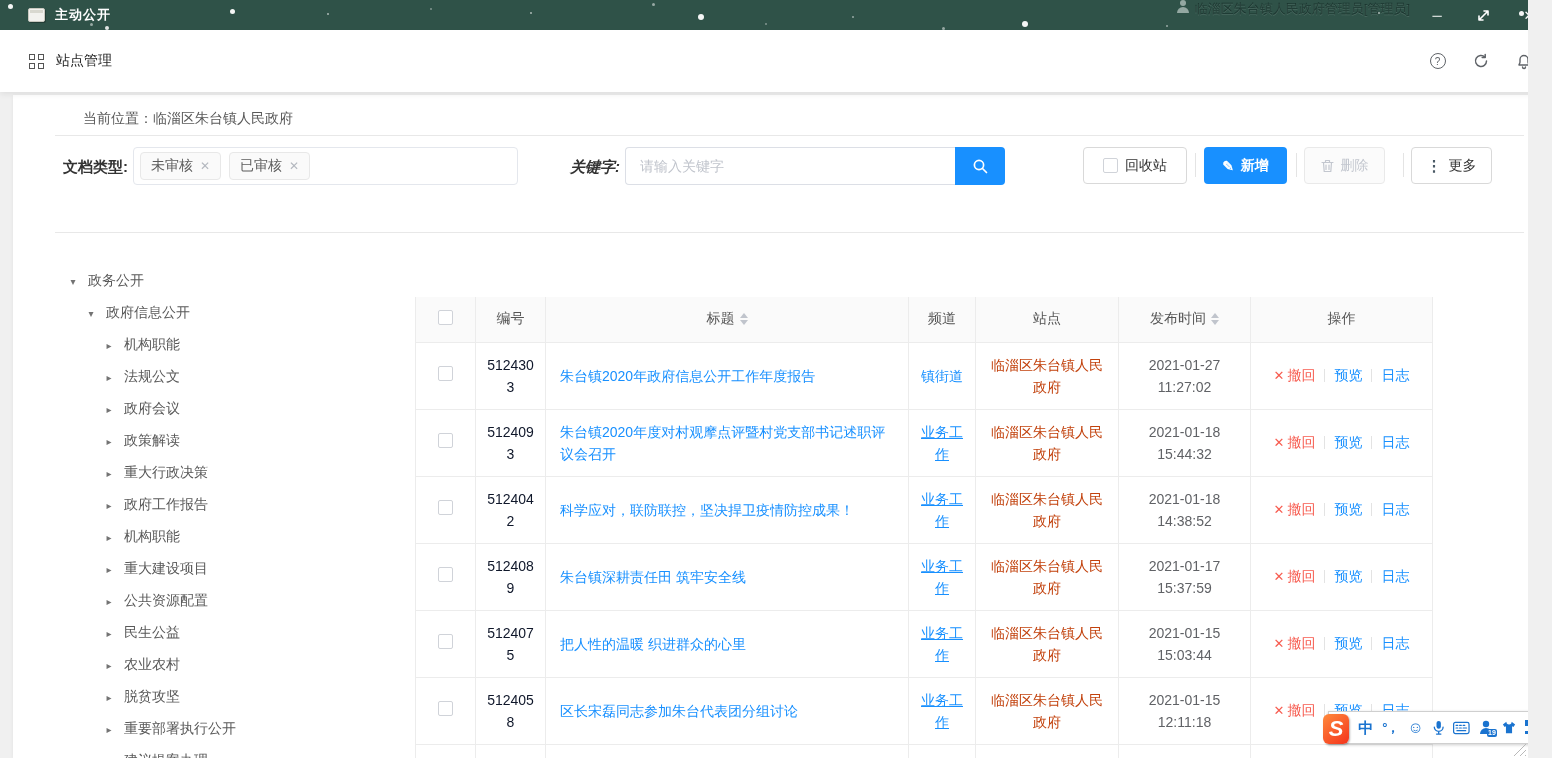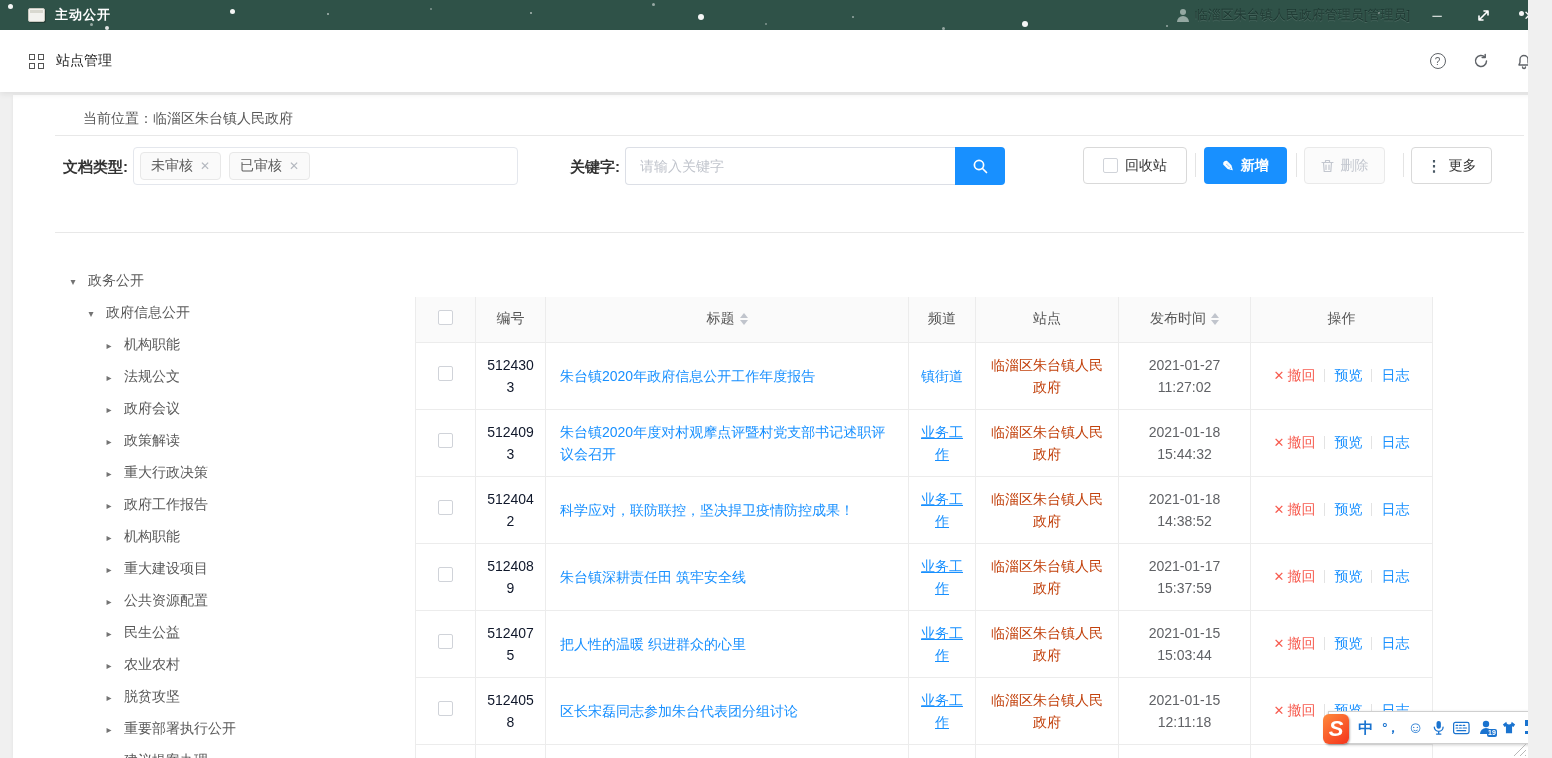--- a/index.html
+++ b/index.html
@@ -8,21 +8,21 @@
   .stage { position:relative; width:1528px; height:758px; overflow:hidden;padding-left:44px; }
 
   
   .titlebar { position:absolute; left:0; top:0; width:1552px; height:30px;
     background:#2f5248; display:flex; align-items:center; z-index:50; }
   .titlebar .app-icon { width:17px; height:14px; margin-left:28px; background:#f2f2ee;
     border:1px solid #c9c9c0; border-radius:2px; position:relative; box-shadow:1px 1px 0 rgba(0,0,0,.25); }
   .titlebar .app-icon::before { content:""; position:absolute; left:1px; top:1px; right:1px; height:3px; background:#d8d8cf; }
   .titlebar .app-title { color:#fff; font-size:13px; font-weight:bold; margin-left:10px; letter-spacing:1px; }
   .snow-dot { position:absolute; border-radius:50%; background:#fff; }
-  .tb-user { position:absolute; right:142px; top:0; height:30px; display:flex; align-items:center;
+  .tb-user { position:absolute; right:142px; top:0; height:30px; display:flex; 
     color:rgba(10,30,25,.55); font-size:13px; text-shadow:0 1px 0 rgba(255,255,255,.12); }
   .tb-user .person-ic { width:12px; height:12px; margin-right:6px; position:relative; opacity:.55; }
   .tb-user .person-ic::before { content:""; position:absolute; left:3px; top:0; width:6px; height:6px; border-radius:50%; background:#e8efec; }
   .tb-user .person-ic::after { content:""; position:absolute; left:0; bottom:-1px; width:12px; height:6px; border-radius:6px 6px 0 0; background:#e8efec; }
   .win-btns { position:absolute; right:0; top:0; height:30px; display:flex; }
   .win-btn { width:46px; height:30px; display:flex; align-items:center; justify-content:center;
     color:#fff; font-size:13px; cursor:pointer; }
   .win-btn svg { display:block; }
 
   
@@ -42,21 +42,21 @@
   .page { position:absolute; left:0; top:92px; width:1552px; height:666px; background:#f0f0f0; }
   .panel { position:absolute; left:13px; top:3px; width:1533px; height:663px; background:#fff;
     box-shadow:0 1px 4px rgba(0,0,0,.06); overflow:hidden; }
   .breadcrumb { position:absolute; left:70px; top:15px; font-size:14px; color:#595959; }
   .divider { position:absolute; left:42px; right:22px; height:1px; background:#e8e8e8; }
   .div1 { top:40px; } .div2 { top:137px; }
 
   
   .f-label { position:absolute; font-size:15px; color:#333; font-weight:bold; top:62px; line-height:20px; }
   .lbl-doctype { left:50px; }
-  .lbl-keyword { left:557px; }
+  .lbl-keyword { left:557px;font-style:italic; }
   .tagbox { position:absolute; left:120px; top:52px; width:385px; height:38px; border:1px solid #e4e7ed;
     border-radius:4px; display:flex; align-items:center; padding:0 6px; gap:8px; background:#fff; cursor:text; }
   .tag { background:#fafafa; border:1px solid #e8e8e8; border-radius:4px; height:28px;
     display:flex; align-items:center; padding:0 10px; font-size:14px; color:#5c5c5c; gap:7px;justify-content:center; }
   .tag .x { color:#b4b8bf; font-size:12px; cursor:pointer; }
   .kw-wrap { position:absolute; left:612px; top:52px; height:38px; display:flex; }
   .kw-input { width:330px; height:38px; border:1px solid #dcdfe6; border-right:none; border-radius:4px 0 0 4px;
     padding:0 14px; font-size:14px; color:#333; outline:none; font-family:"Liberation Sans",sans-serif; }
   .kw-input::placeholder { color:#c0c4cc; }
   .kw-btn { width:50px; height:38px; background:#1890ff; border:none; border-radius:0 4px 4px 0;

